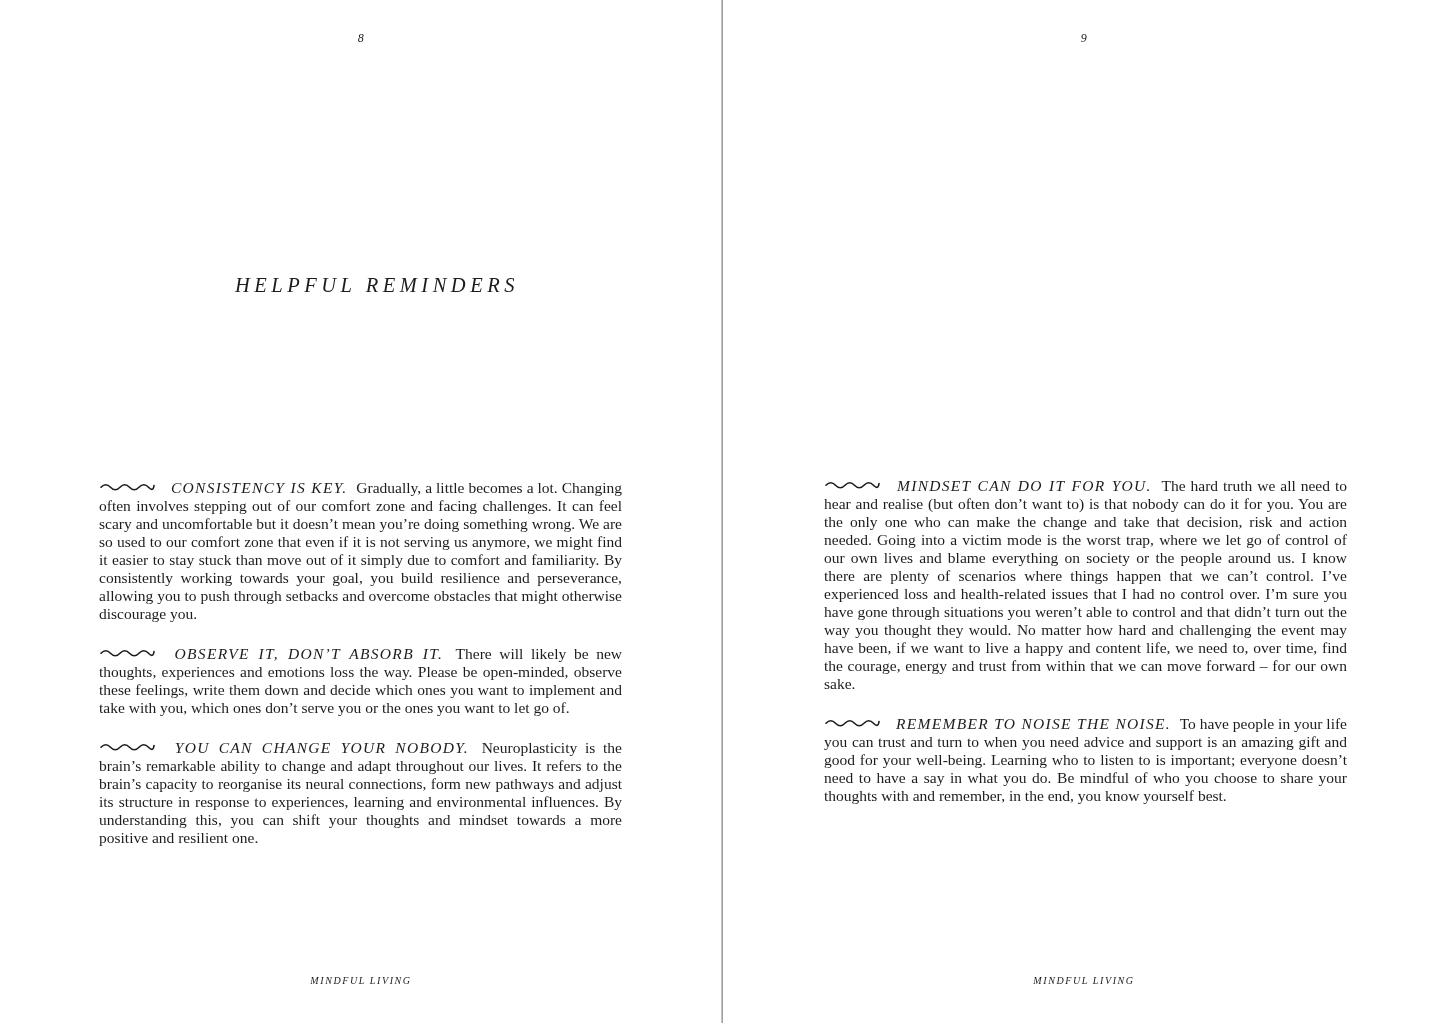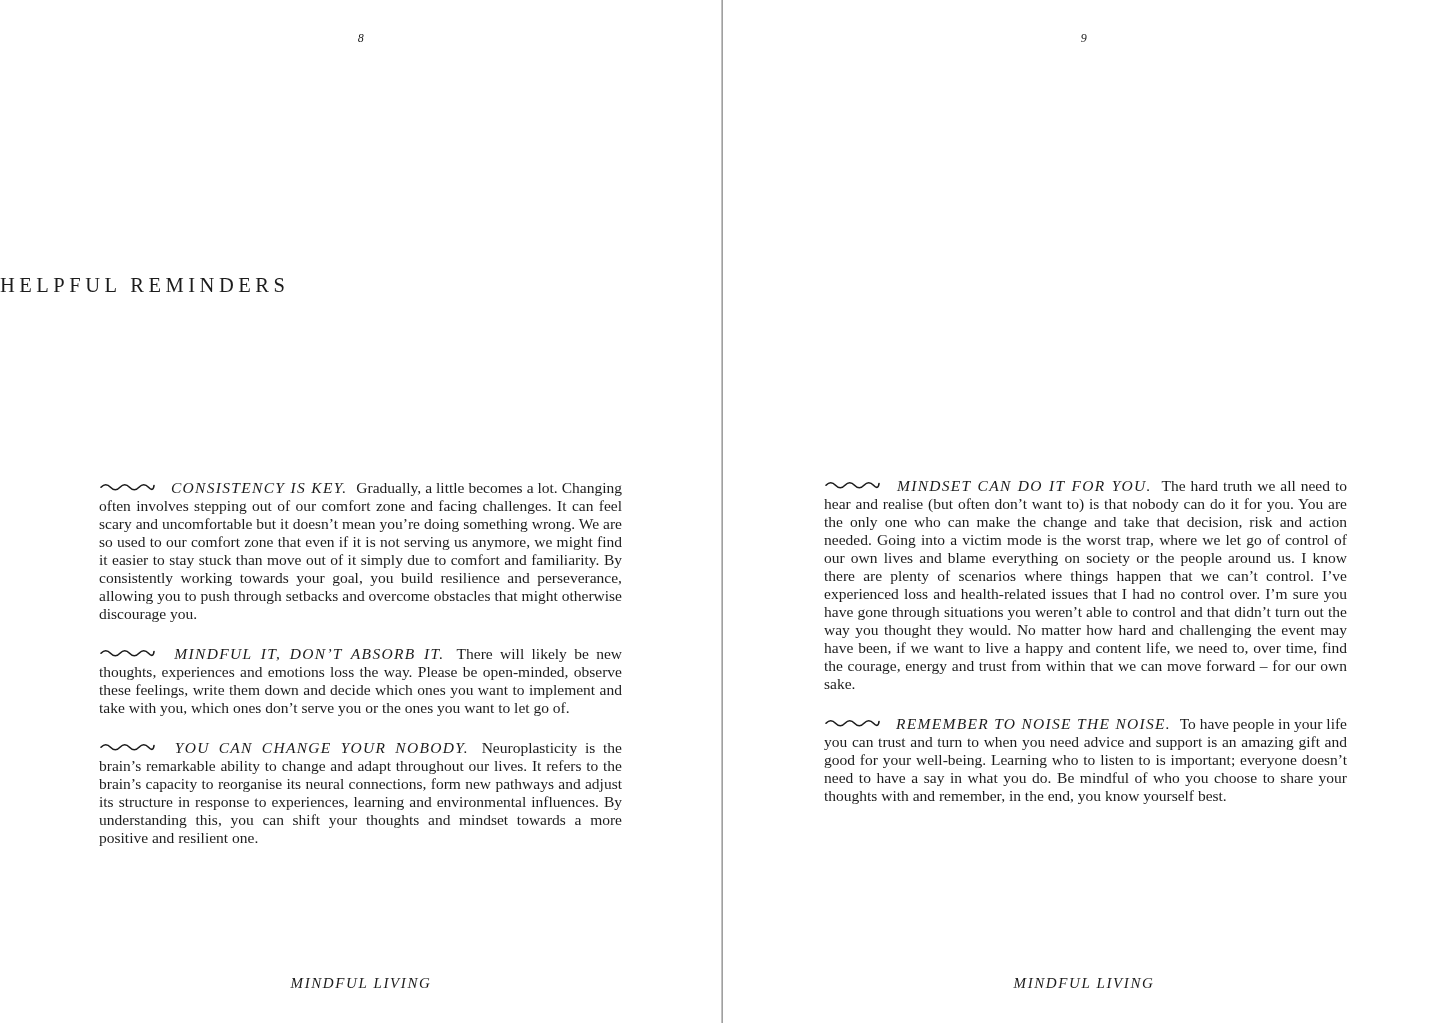--- a/index.html
+++ b/index.html
@@ -35,22 +35,24 @@
     left: 0;
     width: 100%;
     text-align: center;
     font-style: italic;
     font-size: 12px;
     letter-spacing: 0.5px;
   }
   .chapter-title {
     position: absolute;
     top: 274px;
-    left: 0;
+    left: 16px;
     width: 100%;
+    text-align: center;
+    font-style: italic;
     font-size: 20.5px;
     letter-spacing: 4.5px;
     white-space: nowrap;
   }
   .body-text {
     position: absolute;
     width: 523px;
     text-align: justify;
     font-size: 15.5px;
     line-height: 18px;
@@ -70,21 +72,21 @@
     vertical-align: 0.12em;
     line-height: 0;
   }
   .footer {
     position: absolute;
     top: 975px;
     left: 0;
     width: 100%;
     text-align: center;
     font-style: italic;
-    font-size: 15px;
+    font-size: 10px;
     letter-spacing: 1.6px;
   }
 </style>
 </head>
 <body>
 
 <div class="spread">
 
   <div class="page left">
     <div class="page-number">8</div>
@@ -95,21 +97,21 @@
         <span class="squiggle"><svg width="57" height="10" viewBox="0 0 57 10">
               <path d="M2 6.2 Q6.75 1.2 11.5 6.2 T21 6.2 T30.5 6.2 T40 6.2 T49.5 6.2 T55 4.5" fill="none" stroke="#1c1c1c" stroke-width="1.6" stroke-linecap="round"></path>
             </svg></span>
         <span class="para-heading">CONSISTENCY IS KEY.</span>
         <span class="para-text">Gradually, a little becomes a lot. Changing often involves stepping out of our comfort zone and facing challenges. It can feel scary and uncomfortable but it doesn’t mean you’re doing something wrong. We are so used to our comfort zone that even if it is not serving us anymore, we might find it easier to stay stuck than move out of it simply due to comfort and familiarity. By consistently working towards your goal, you build resilience and perseverance, allowing you to push through setbacks and overcome obstacles that might otherwise discourage you.</span>
       </p>
       <p>
         <span class="squiggle"><svg width="57" height="10" viewBox="0 0 57 10">
               <path d="M2 6.2 Q6.75 1.2 11.5 6.2 T21 6.2 T30.5 6.2 T40 6.2 T49.5 6.2 T55 4.5" fill="none" stroke="#1c1c1c" stroke-width="1.6" stroke-linecap="round"></path>
             </svg></span>
-        <span class="para-heading">MINDFUL IT, DON’T ABSORB IT.</span>
+        <span class="para-heading">OBSERVE IT, DON’T ABSORB IT.</span>
         <span class="para-text">There will likely be new thoughts, experiences and emotions loss the way. Please be open-minded, observe these feelings, write them down and decide which ones you want to implement and take with you, which ones don’t serve you or the ones you want to let go of.</span>
       </p>
       <p>
         <span class="squiggle"><svg width="57" height="10" viewBox="0 0 57 10">
               <path d="M2 6.2 Q6.75 1.2 11.5 6.2 T21 6.2 T30.5 6.2 T40 6.2 T49.5 6.2 T55 4.5" fill="none" stroke="#1c1c1c" stroke-width="1.6" stroke-linecap="round"></path>
             </svg></span>
         <span class="para-heading">YOU CAN CHANGE YOUR NOBODY.</span>
         <span class="para-text">Neuroplasticity is the brain’s remarkable ability to change and adapt throughout our lives. It refers to the brain’s capacity to reorganise its neural connections, form new pathways and adjust its structure in response to experiences, learning and environmental influences. By understanding this, you can shift your thoughts and mindset towards a more positive and resilient one.</span>
       </p>
     </div>

